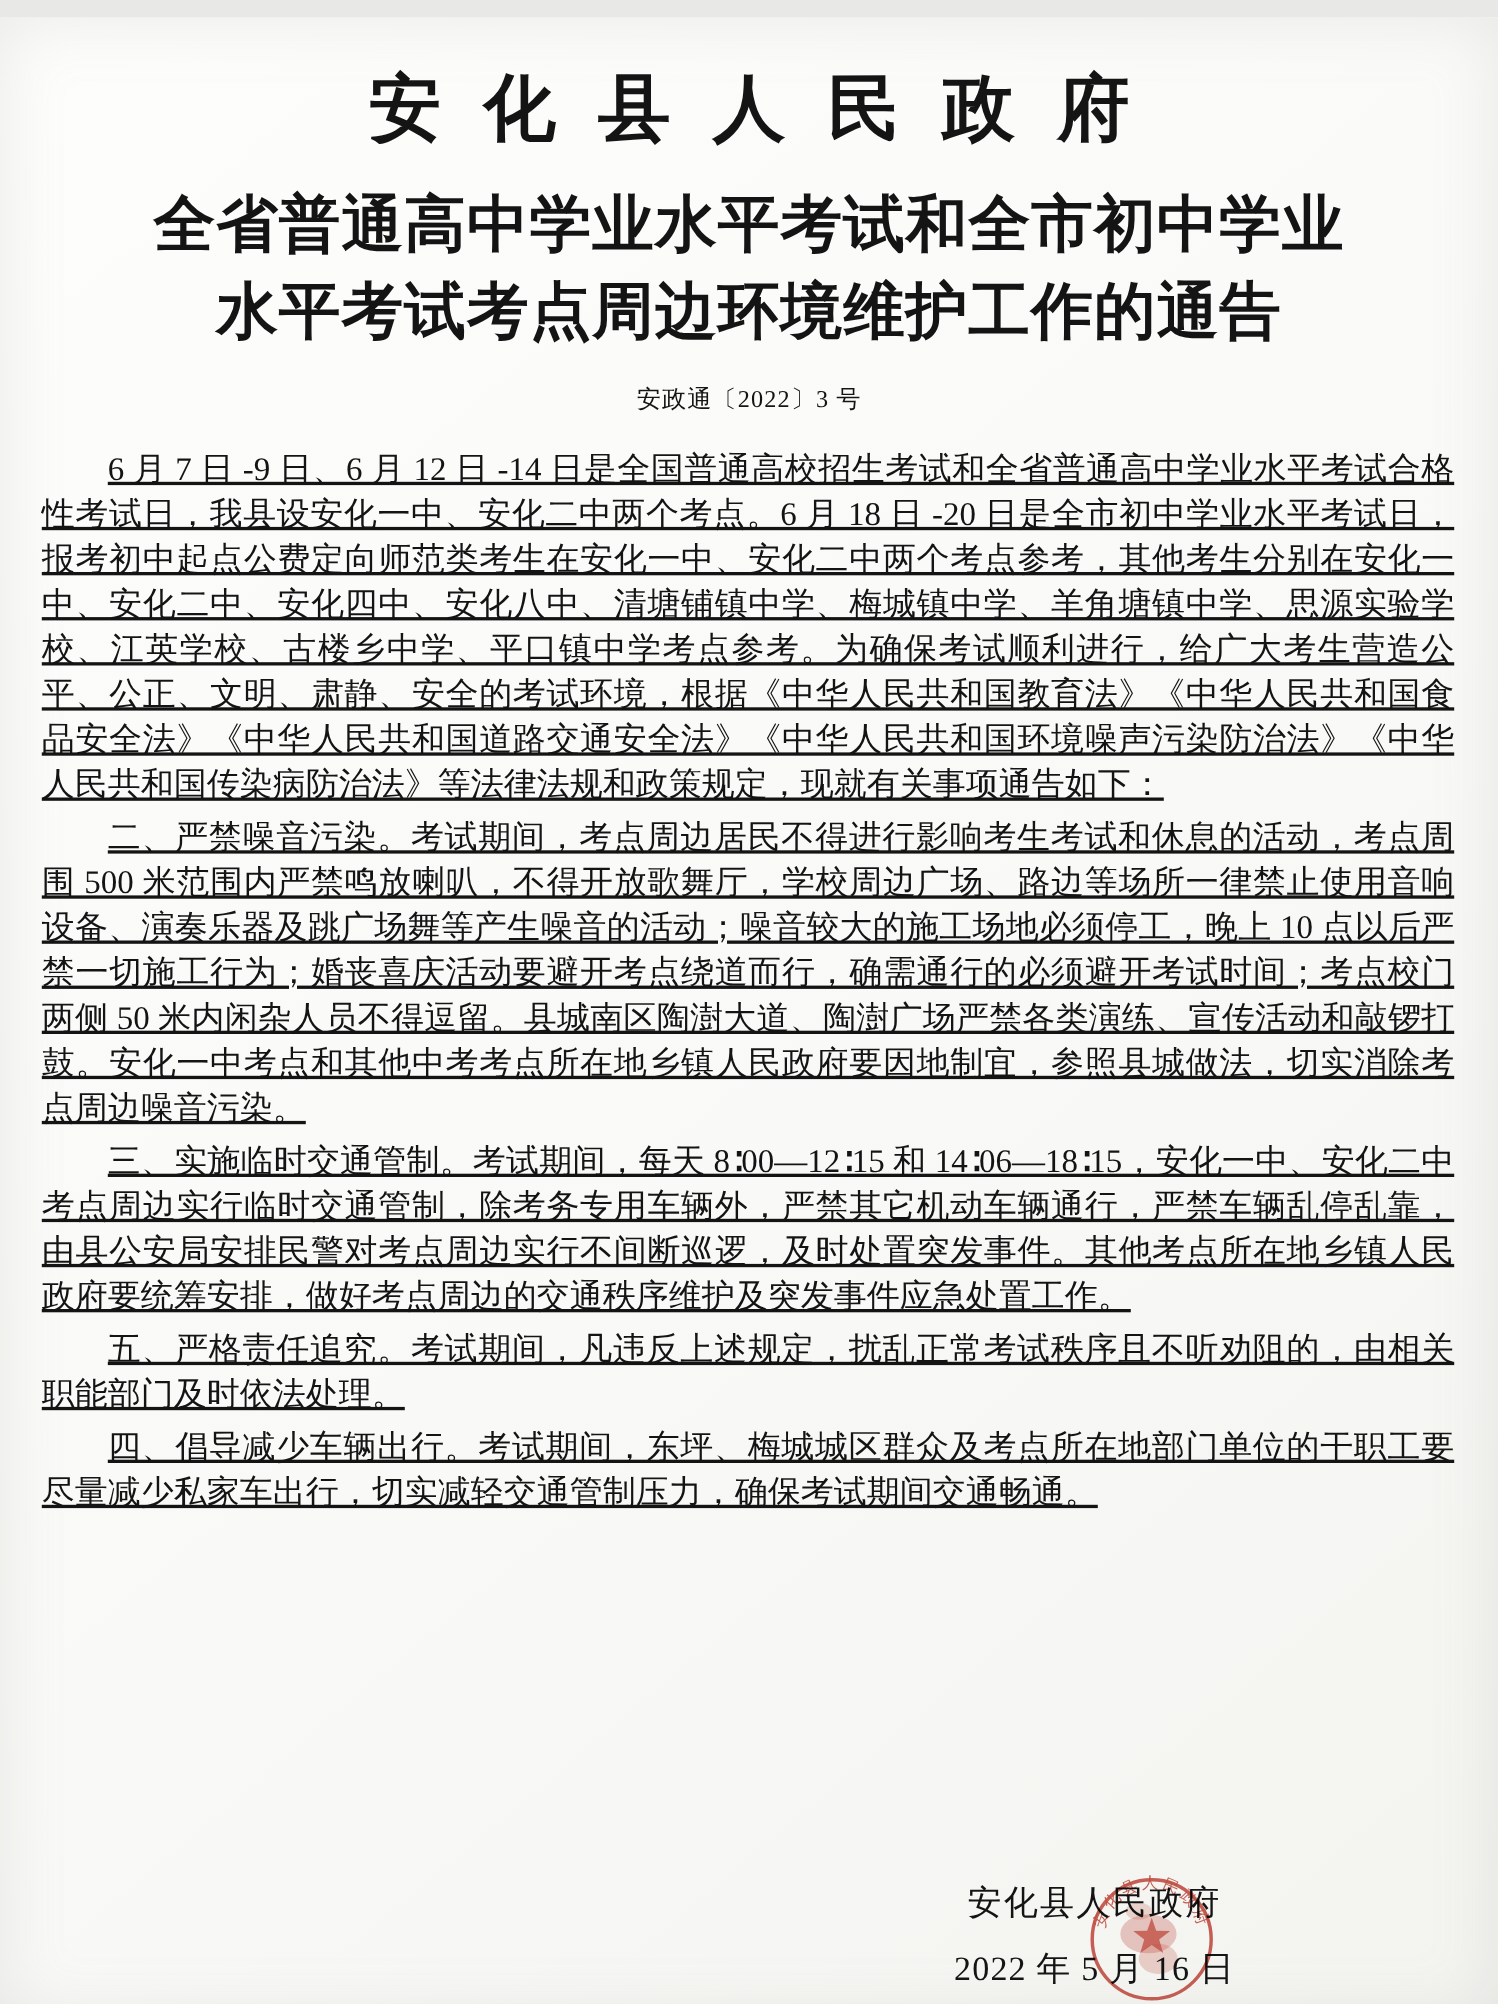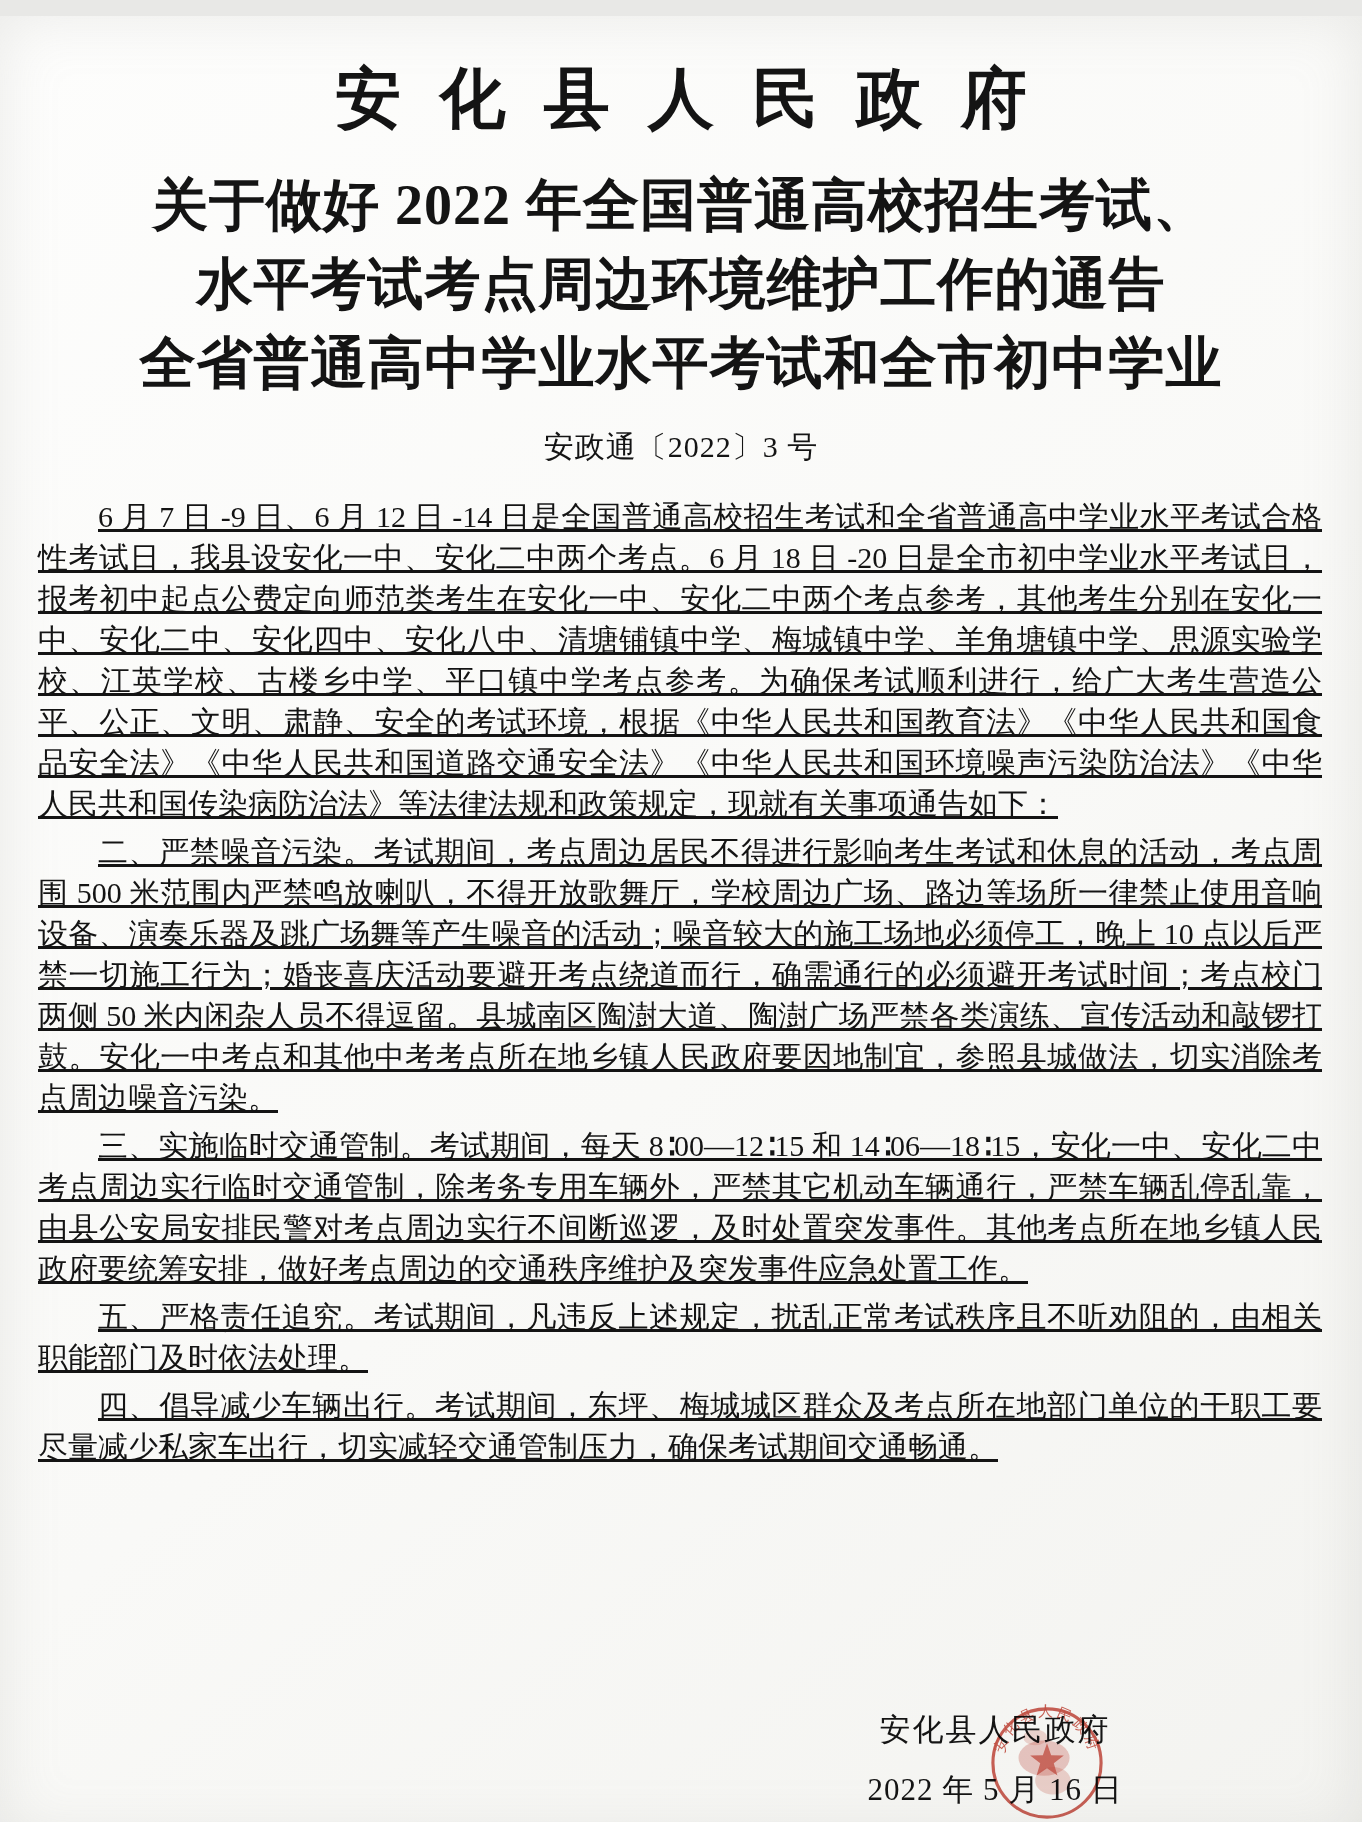--- a/index.html
+++ b/index.html
@@ -29,21 +29,21 @@
     text-align: center;
     font-weight: 700;
     font-size: 56px;
     line-height: 79px;
     letter-spacing: 1px;
   }
   .notice-title .line { white-space: nowrap; }
   .doc-number {
     margin-top: 24px;
     text-align: center;
-    font-size: 30px;
+    font-size: 22px;
     letter-spacing: 1px;
   }
   .body-text {
     margin: 28px 40px 0 38px;
     font-size: 30px;
     line-height: 41px;
     text-align: justify;
     text-decoration: underline;
   }
   .body-text p {
@@ -71,23 +71,22 @@
   }
 </style>
 </head>
 <body>
 
 <div class="page">
 
   <div class="org-title">安化县人民政府</div>
 
   <div class="notice-title">
-    <div class="line">关于做好 2022 年全国普通高校招生考试、</div>
+    <div class="line">全省普通高中学业水平考试和全市初中学业</div>
     <div class="line">水平考试考点周边环境维护工作的通告</div>
-    <div class="line">全省普通高中学业水平考试和全市初中学业</div>
   </div>
 
   <div class="doc-number">安政通〔2022〕3 号</div>
 
   <div class="body-text">
     <p>6 月 7 日 -9 日、6 月 12 日 -14 日是全国普通高校招生考试和全省普通高中学业水平考试合格性考试日，我县设安化一中、安化二中两个考点。6 月 18 日 -20 日是全市初中学业水平考试日，报考初中起点公费定向师范类考生在安化一中、安化二中两个考点参考，其他考生分别在安化一中、安化二中、安化四中、安化八中、清塘铺镇中学、梅城镇中学、羊角塘镇中学、思源实验学校、江英学校、古楼乡中学、平口镇中学考点参考。为确保考试顺利进行，给广大考生营造公平、公正、文明、肃静、安全的考试环境，根据《中华人民共和国教育法》《中华人民共和国食品安全法》《中华人民共和国道路交通安全法》《中华人民共和国环境噪声污染防治法》《中华人民共和国传染病防治法》等法律法规和政策规定，现就有关事项通告如下：</p>
     <p>二、严禁噪音污染。考试期间，考点周边居民不得进行影响考生考试和休息的活动，考点周围 500 米范围内严禁鸣放喇叭，不得开放歌舞厅，学校周边广场、路边等场所一律禁止使用音响设备、演奏乐器及跳广场舞等产生噪音的活动；噪音较大的施工场地必须停工，晚上 10 点以后严禁一切施工行为；婚丧喜庆活动要避开考点绕道而行，确需通行的必须避开考试时间；考点校门两侧 50 米内闲杂人员不得逗留。县城南区陶澍大道、陶澍广场严禁各类演练、宣传活动和敲锣打鼓。安化一中考点和其他中考考点所在地乡镇人民政府要因地制宜，参照县城做法，切实消除考点周边噪音污染。</p>
     <p>三、实施临时交通管制。考试期间，每天 8∶00—12∶15 和 14∶06—18∶15，安化一中、安化二中考点周边实行临时交通管制，除考务专用车辆外，严禁其它机动车辆通行，严禁车辆乱停乱靠，由县公安局安排民警对考点周边实行不间断巡逻，及时处置突发事件。其他考点所在地乡镇人民政府要统筹安排，做好考点周边的交通秩序维护及突发事件应急处置工作。</p>
     <p>五、严格责任追究。考试期间，凡违反上述规定，扰乱正常考试秩序且不听劝阻的，由相关职能部门及时依法处理。</p>
     <p>四、倡导减少车辆出行。考试期间，东坪、梅城城区群众及考点所在地部门单位的干职工要尽量减少私家车出行，切实减轻交通管制压力，确保考试期间交通畅通。</p>

